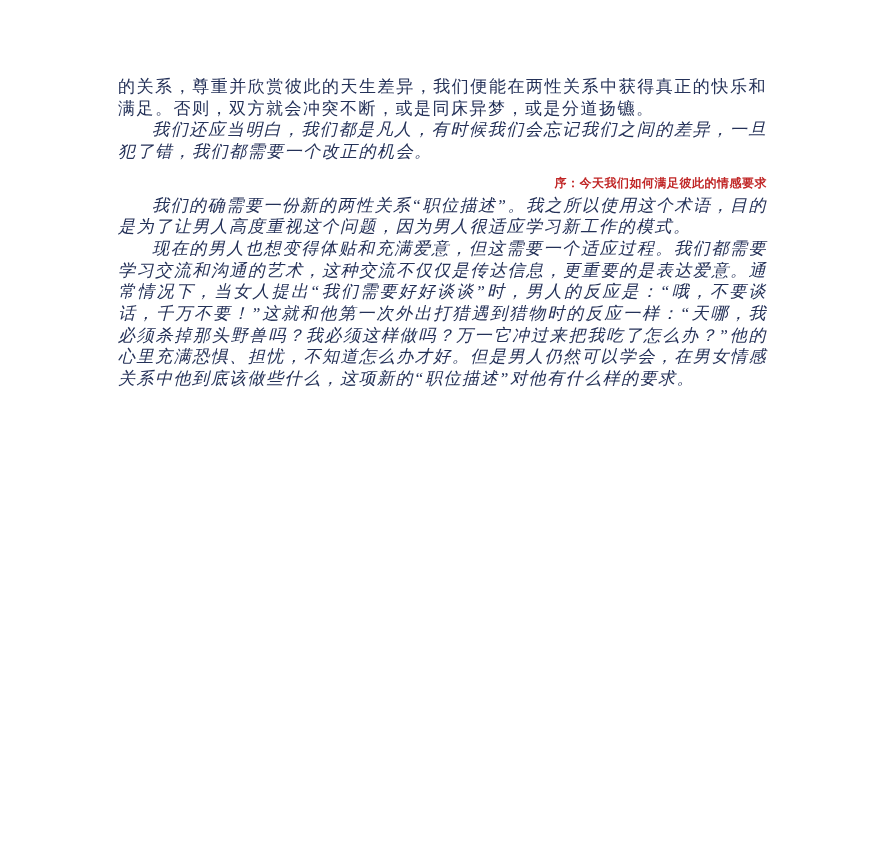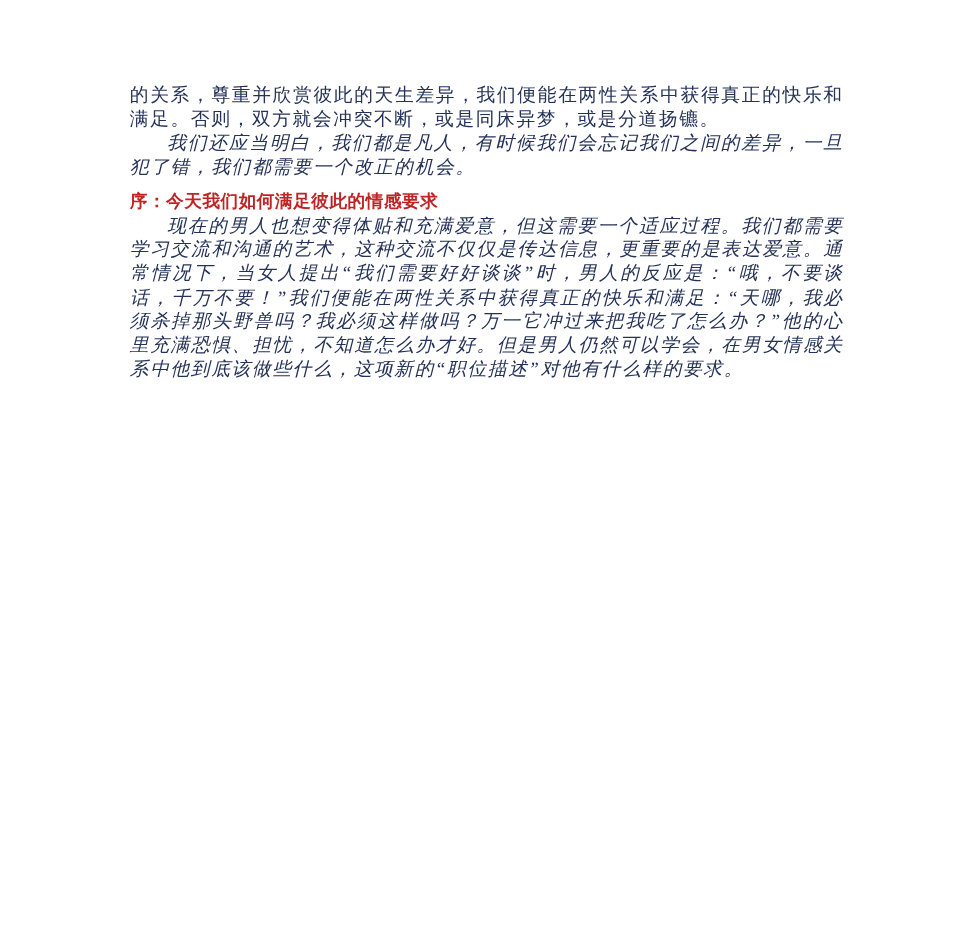--- a/index.html
+++ b/index.html
@@ -39,32 +39,33 @@
     padding: 0;
     text-justify: inter-ideograph;
   }
   .para.indent {
     text-indent: 2em;
     font-style: italic;
   }
   .section-heading {
     margin: 10px 0 0 0;
     padding: 0;
-    font-size: 16px;
+    font-size: 12px;
     font-weight: bold;
     line-height: 21.7px;
     letter-spacing: 0.5px;
-    text-align: left;
+    text-align: right;
     text-indent: 0;
     color: var(--accent);
   }
 </style>
 </head>
 <body>
 
 <div class="page">
   <div class="text-block">
     <p class="para">的关系，尊重并欣赏彼此的天生差异，我们便能在两性关系中获得真正的快乐和满足。否则，双方就会冲突不断，或是同床异梦，或是分道扬镳。</p>
     <p class="para indent">我们还应当明白，我们都是凡人，有时候我们会忘记我们之间的差异，一旦犯了错，我们都需要一个改正的机会。</p>
     <h1 class="section-heading">序：今天我们如何满足彼此的情感要求</h1>
-    <p class="para indent">现在的男人也想变得体贴和充满爱意，但这需要一个适应过程。我们都需要学习交流和沟通的艺术，这种交流不仅仅是传达信息，更重要的是表达爱意。通常情况下，当女人提出“我们需要好好谈谈”时，男人的反应是：“哦，不要谈话，千万不要！”我们便能在两性关系中获得真正的快乐和满足：“天哪，我必须杀掉那头野兽吗？我必须这样做吗？万一它冲过来把我吃了怎么办？”他的心里充满恐惧、担忧，不知道怎么办才好。但是男人仍然可以学会，在男女情感关系中他到底该做些什么，这项新的“职位描述”对他有什么样的要求。</p>
+    <p class="para indent">我们的确需要一份新的两性关系“职位描述”。我之所以使用这个术语，目的是为了让男人高度重视这个问题，因为男人很适应学习新工作的模式。</p>
+    <p class="para indent">现在的男人也想变得体贴和充满爱意，但这需要一个适应过程。我们都需要学习交流和沟通的艺术，这种交流不仅仅是传达信息，更重要的是表达爱意。通常情况下，当女人提出“我们需要好好谈谈”时，男人的反应是：“哦，不要谈话，千万不要！”这就和他第一次外出打猎遇到猎物时的反应一样：“天哪，我必须杀掉那头野兽吗？我必须这样做吗？万一它冲过来把我吃了怎么办？”他的心里充满恐惧、担忧，不知道怎么办才好。但是男人仍然可以学会，在男女情感关系中他到底该做些什么，这项新的“职位描述”对他有什么样的要求。</p>
   </div>
 </div>
 
 </body></html>

